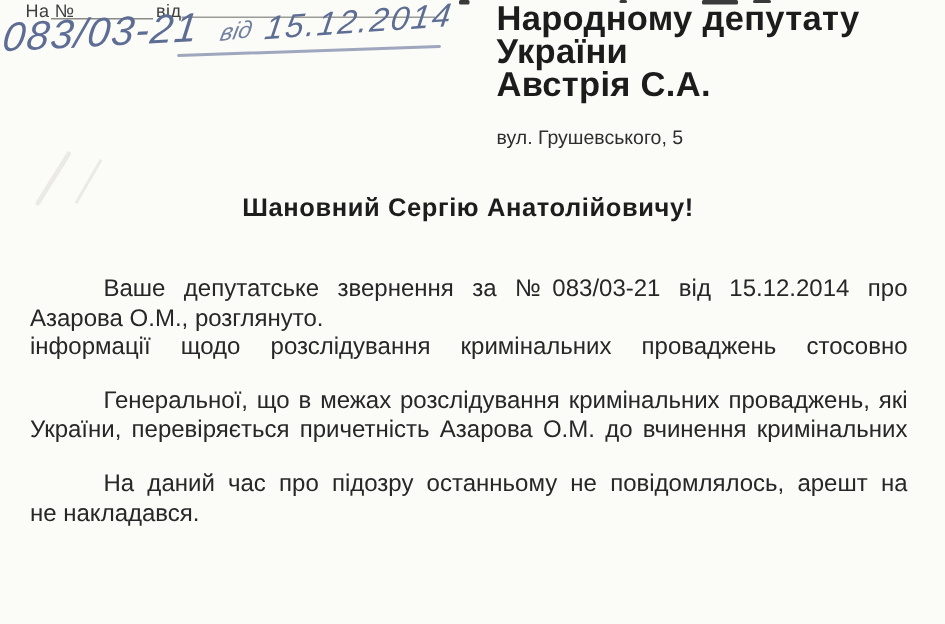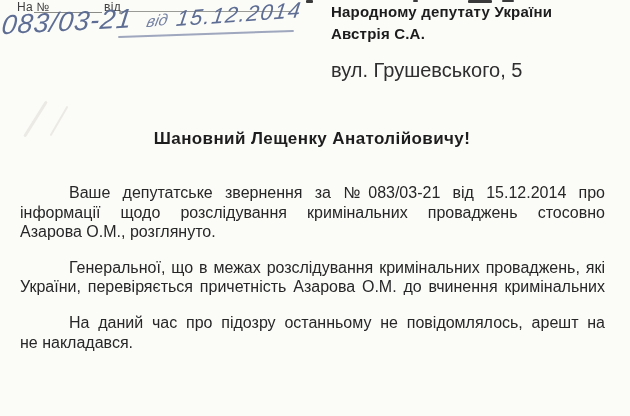--- a/index.html
+++ b/index.html
@@ -67,28 +67,28 @@
     background: #eceae5;
     border-radius: 2px;
   }
   .smudge.s1 { left: 34px; top: 98px;  width: 3px; height: 42px; transform: rotate(32deg); }
   .smudge.s2 { left: 58px; top: 104px; width: 2px; height: 34px; transform: rotate(30deg); }
 
   
   .recipient { position: absolute; left: 331px; top: 1px; }
   .recipient .title {
     font-weight: bold;
-    font-size: 15px;
+    font-size: 23px;
     line-height: 22px;
     color: #1c1c1c;
     letter-spacing: 0.2px;
   }
   .recipient .address {
     margin-top: 16px;
-    font-size: 20px;
+    font-size: 13px;
     line-height: 18px;
     color: #2e2e2e;
   }
 
   
   .salutation {
     position: absolute;
     left: 4px; right: 10px; top: 129px;
     text-align: center;
     font-weight: bold;
@@ -141,27 +141,27 @@
   <div class="smudge s2"></div>
 
   <div class="recipient">
     <div class="title">Народному депутату України</div>
     <div class="title">Австрія С.А.</div>
     <div class="address">
       <div>вул. Грушевського, 5</div>
     </div>
   </div>
 
-  <div class="salutation">Шановний Лещенку Анатолійовичу!</div>
+  <div class="salutation">Шановний Сергію Анатолійовичу!</div>
 
   <div class="letter-body">
     <div class="para">
       <div class="ln jl ind">Ваше депутатське звернення за №083/03-21 від 15.12.2014 про надання</div>
+      <div class="ln">Азарова О.М., розглянуто.</div>
       <div class="ln jl">інформації щодо розслідування кримінальних проваджень стосовно</div>
-      <div class="ln">Азарова О.М., розглянуто.</div>
     </div>
     <div class="para gap">
       <div class="ln jl ind">Генеральної, що в межах розслідування кримінальних проваджень, які</div>
       <div class="ln jl">України, перевіряється причетність Азарова О.М. до вчинення кримінальних</div>
     </div>
     <div class="para">
       <div class="ln jl ind">На даний час про підозру останньому не повідомлялось, арешт на майно</div>
       <div class="ln">не накладався.</div>
     </div>
   </div>

